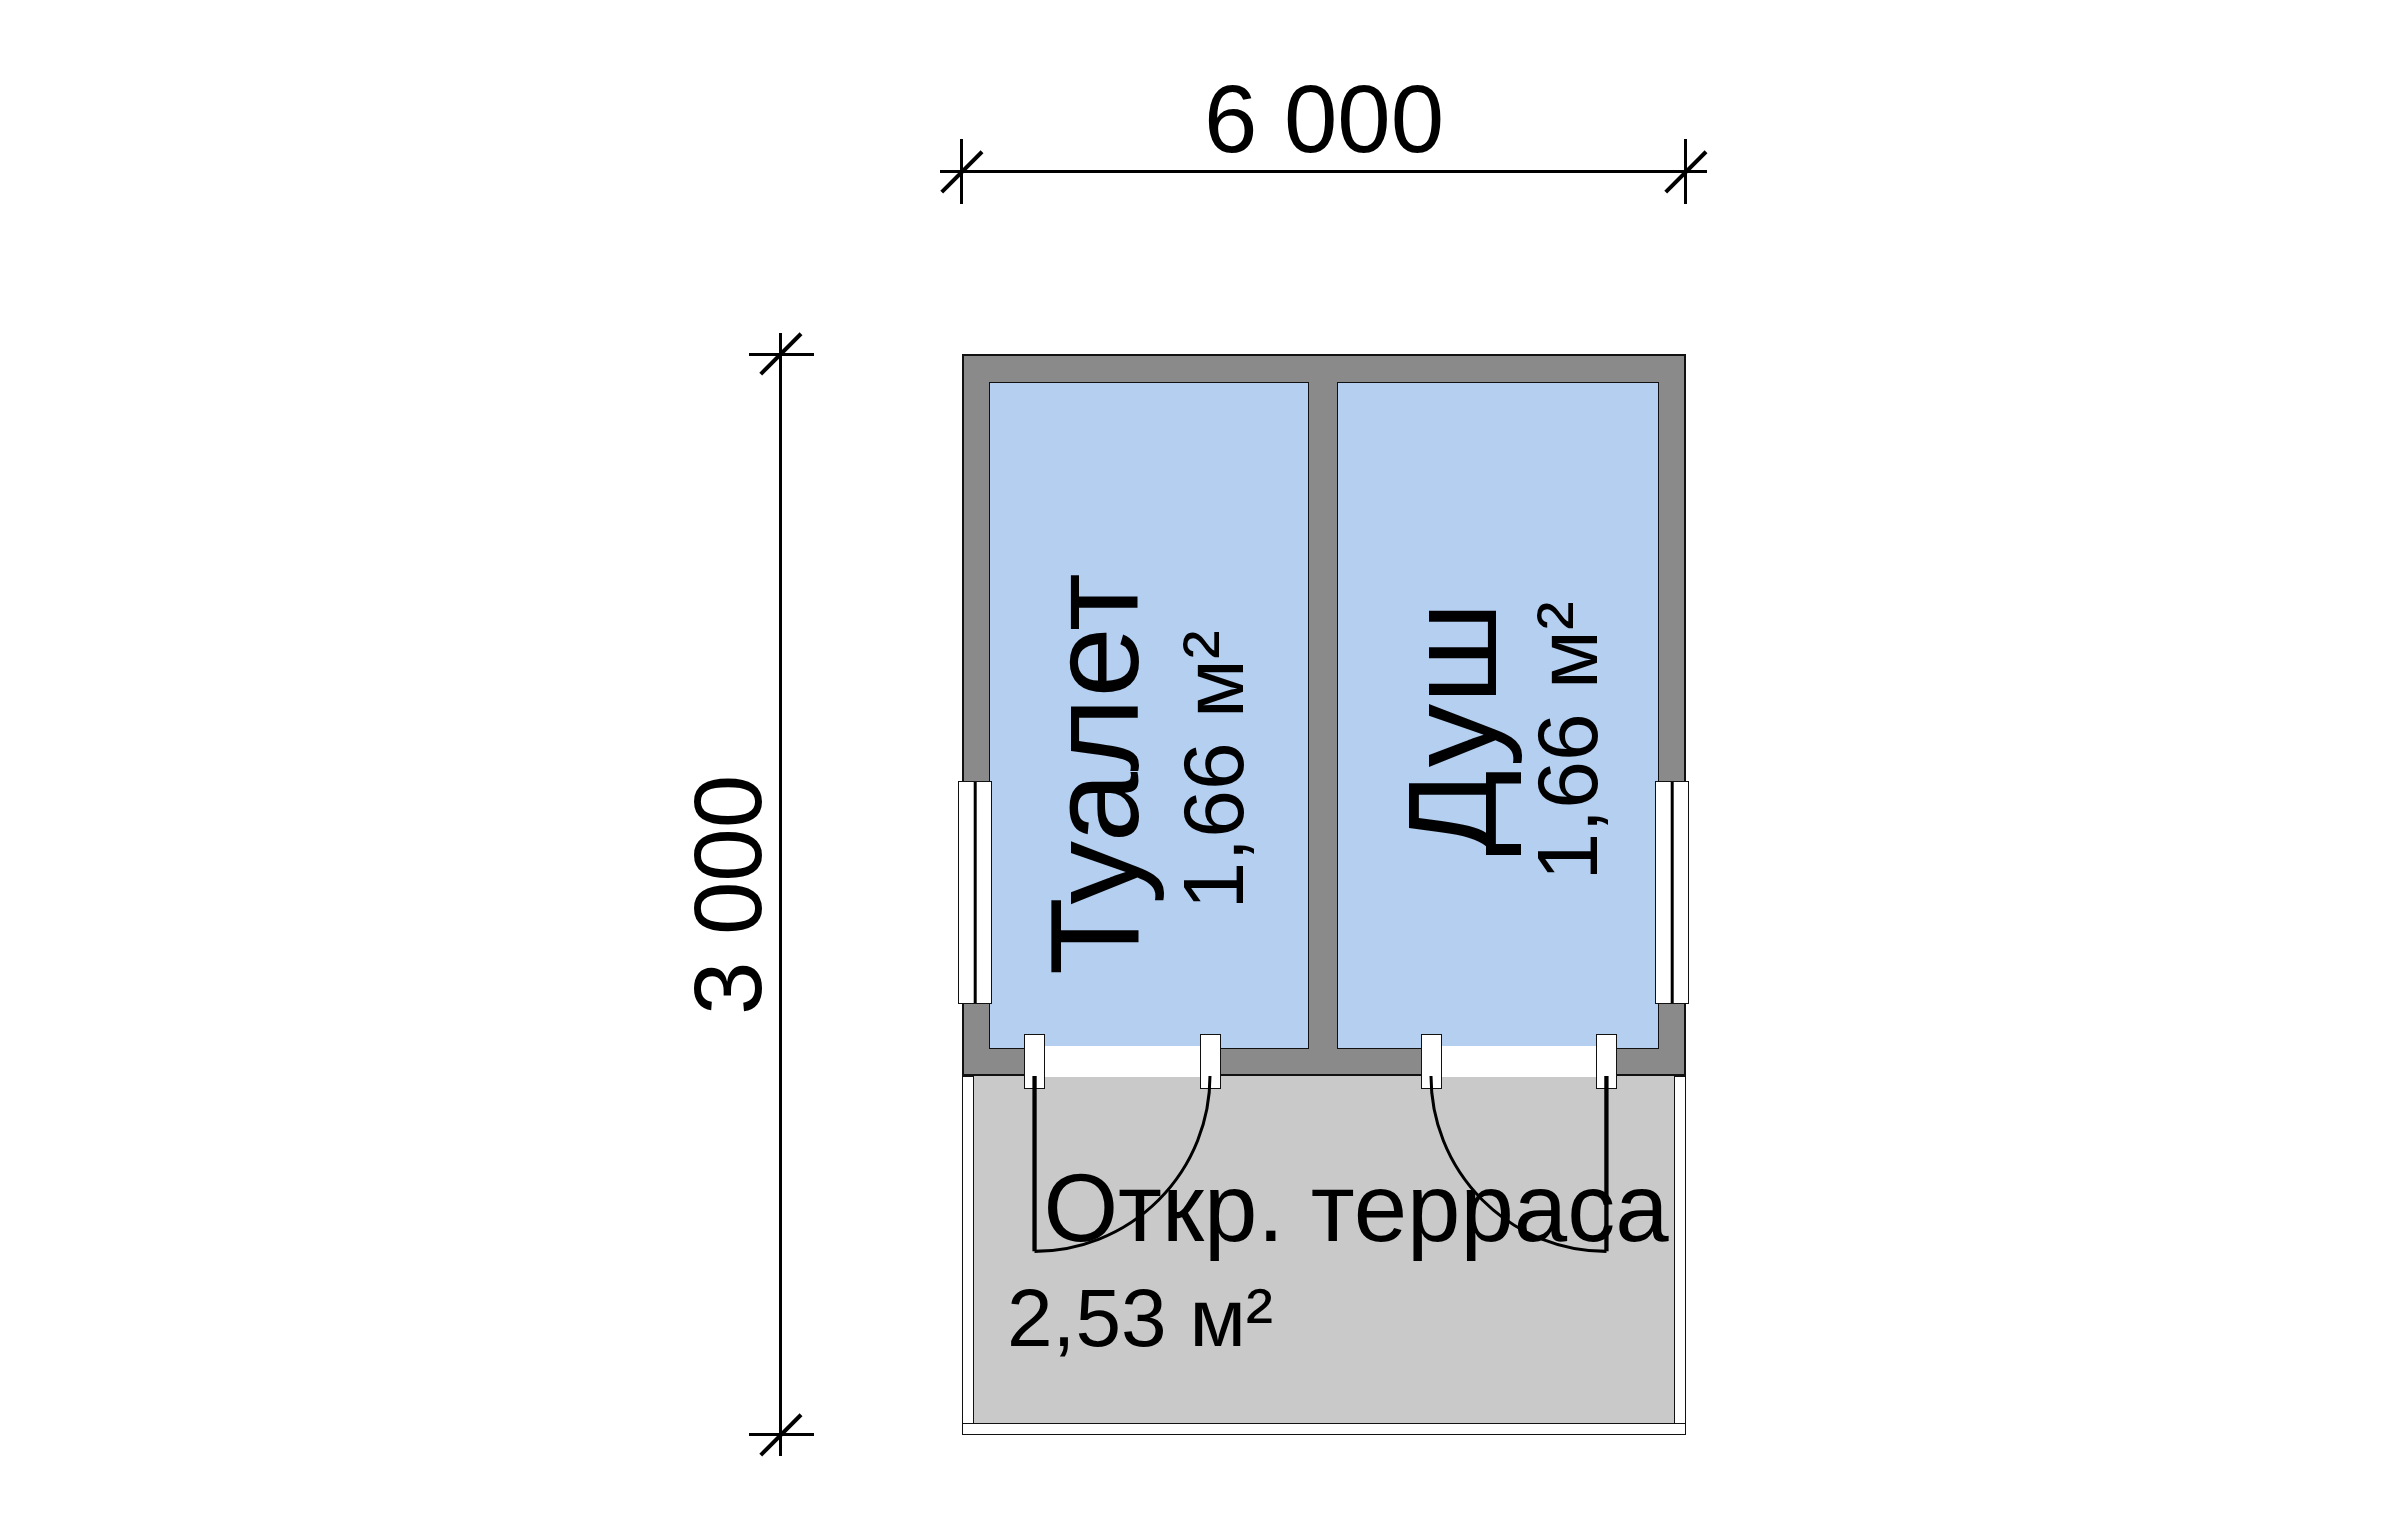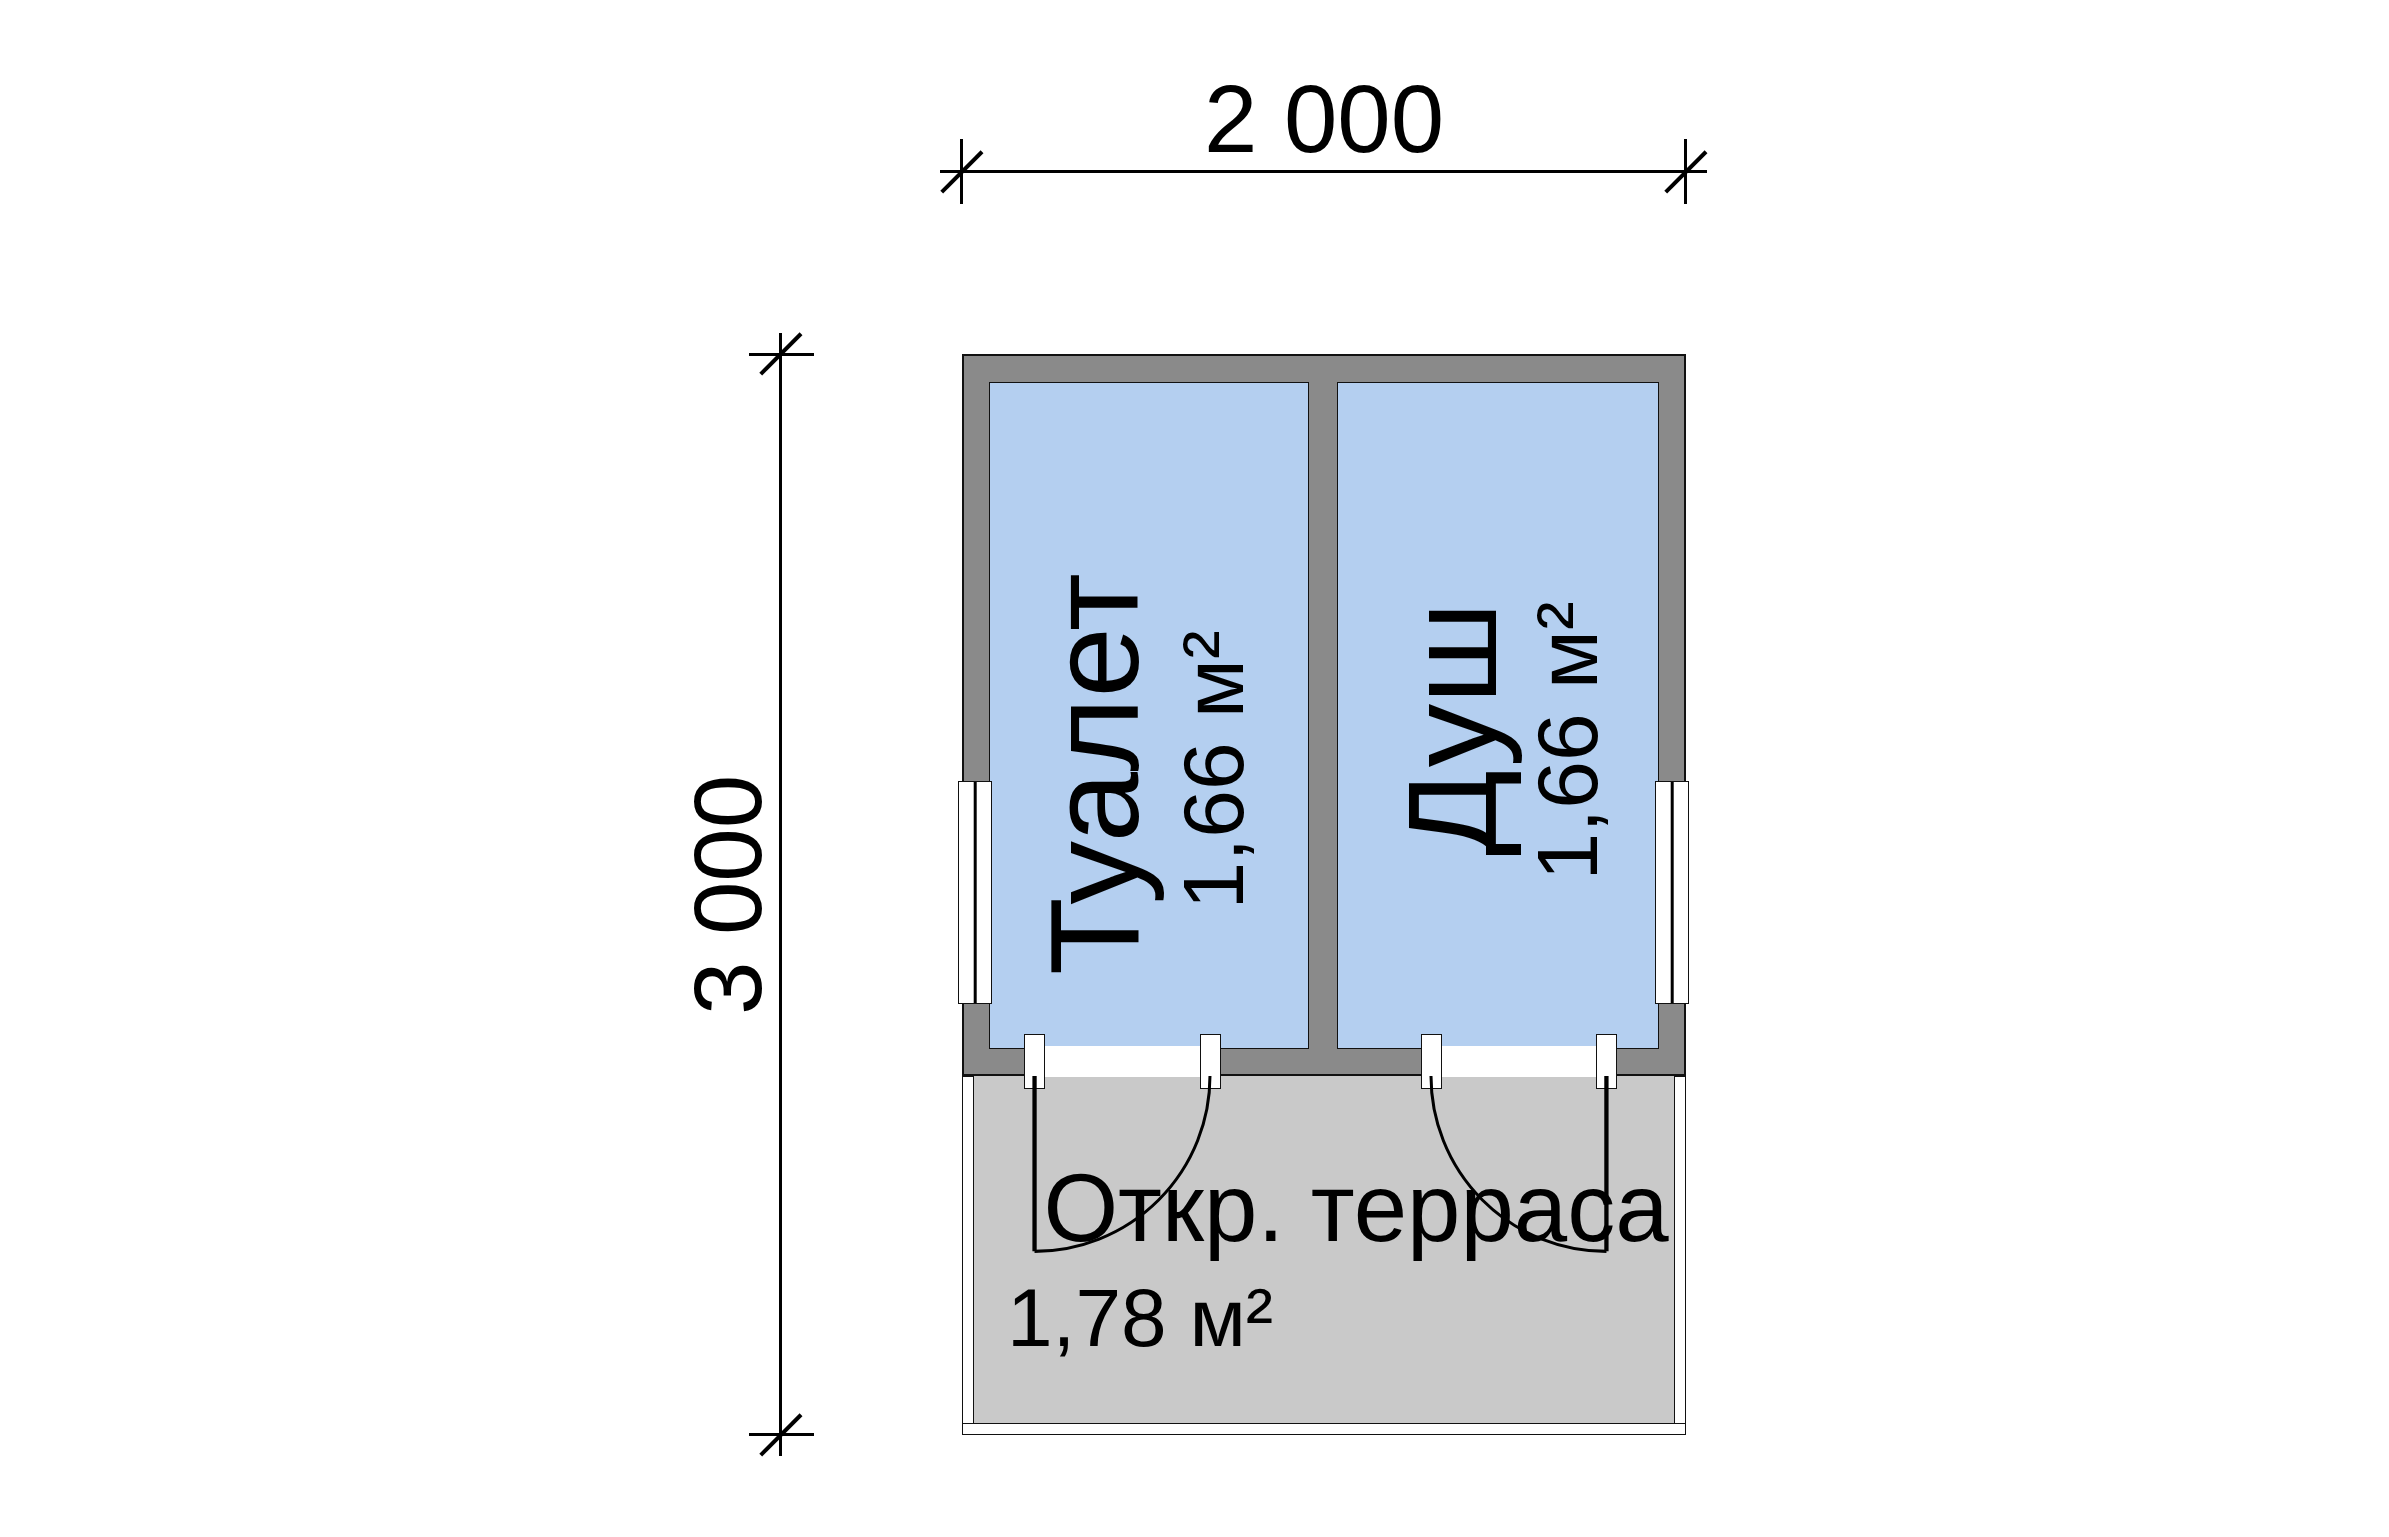--- a/index.html
+++ b/index.html
@@ -31,21 +31,21 @@
   .terrace-name{font-size:96px;margin-left:32px;}
   .terrace-area{font-size:82px;}
   svg{display:block;}
 </style>
 </head>
 <body>
 
 <div class="canvas">
 
   <div>
-    <div class="abs dim-label" style="left:1324px;top:119px;">2 000</div>
+    <div class="abs dim-label" style="left:1324px;top:119px;">6 000</div>
     <div class="abs line" style="left:940px;top:170px;width:767px;height:3.4px;"></div>
     <div class="abs line" style="left:960px;top:139px;width:3.4px;height:65px;"></div>
     <div class="abs line" style="left:1684px;top:139px;width:3.4px;height:65px;"></div>
     <div class="abs tick" style="left:962px;top:172px;width:57px;height:4.3px;"></div>
     <div class="abs tick" style="left:1686px;top:172px;width:57px;height:4.3px;"></div>
   </div>
 
   <div>
     <div class="abs dim-label vert" style="left:728px;top:895px;">3 000</div>
     <div class="abs line" style="left:779px;top:333px;width:3.4px;height:1123px;"></div>
@@ -87,16 +87,16 @@
     <path d="M 1868 1455 A 204 204 0 0 1 1664 1251" stroke="#000" stroke-width="3.5" fill="none"></path>
   </svg>
 
   <div class="abs vlabel room-name" style="left:1094px;top:774px;">Туалет</div>
   <div class="abs vlabel room-area" style="left:1213px;top:770px;">1,66 м²</div>
 
   <div class="abs vlabel room-name" style="left:1452px;top:729px;">Душ</div>
   <div class="abs vlabel room-area" style="left:1567px;top:741px;">1,66 м²</div>
 
   <div class="abs hlabel terrace-name" style="left:1324px;top:1208px;">Откр. терраса</div>
-  <div class="abs hlabel-left terrace-area" style="left:1007px;top:1318px;">1,78 м²</div>
+  <div class="abs hlabel-left terrace-area" style="left:1007px;top:1318px;">2,53 м²</div>
 
 </div>
 
 
 </body></html>

